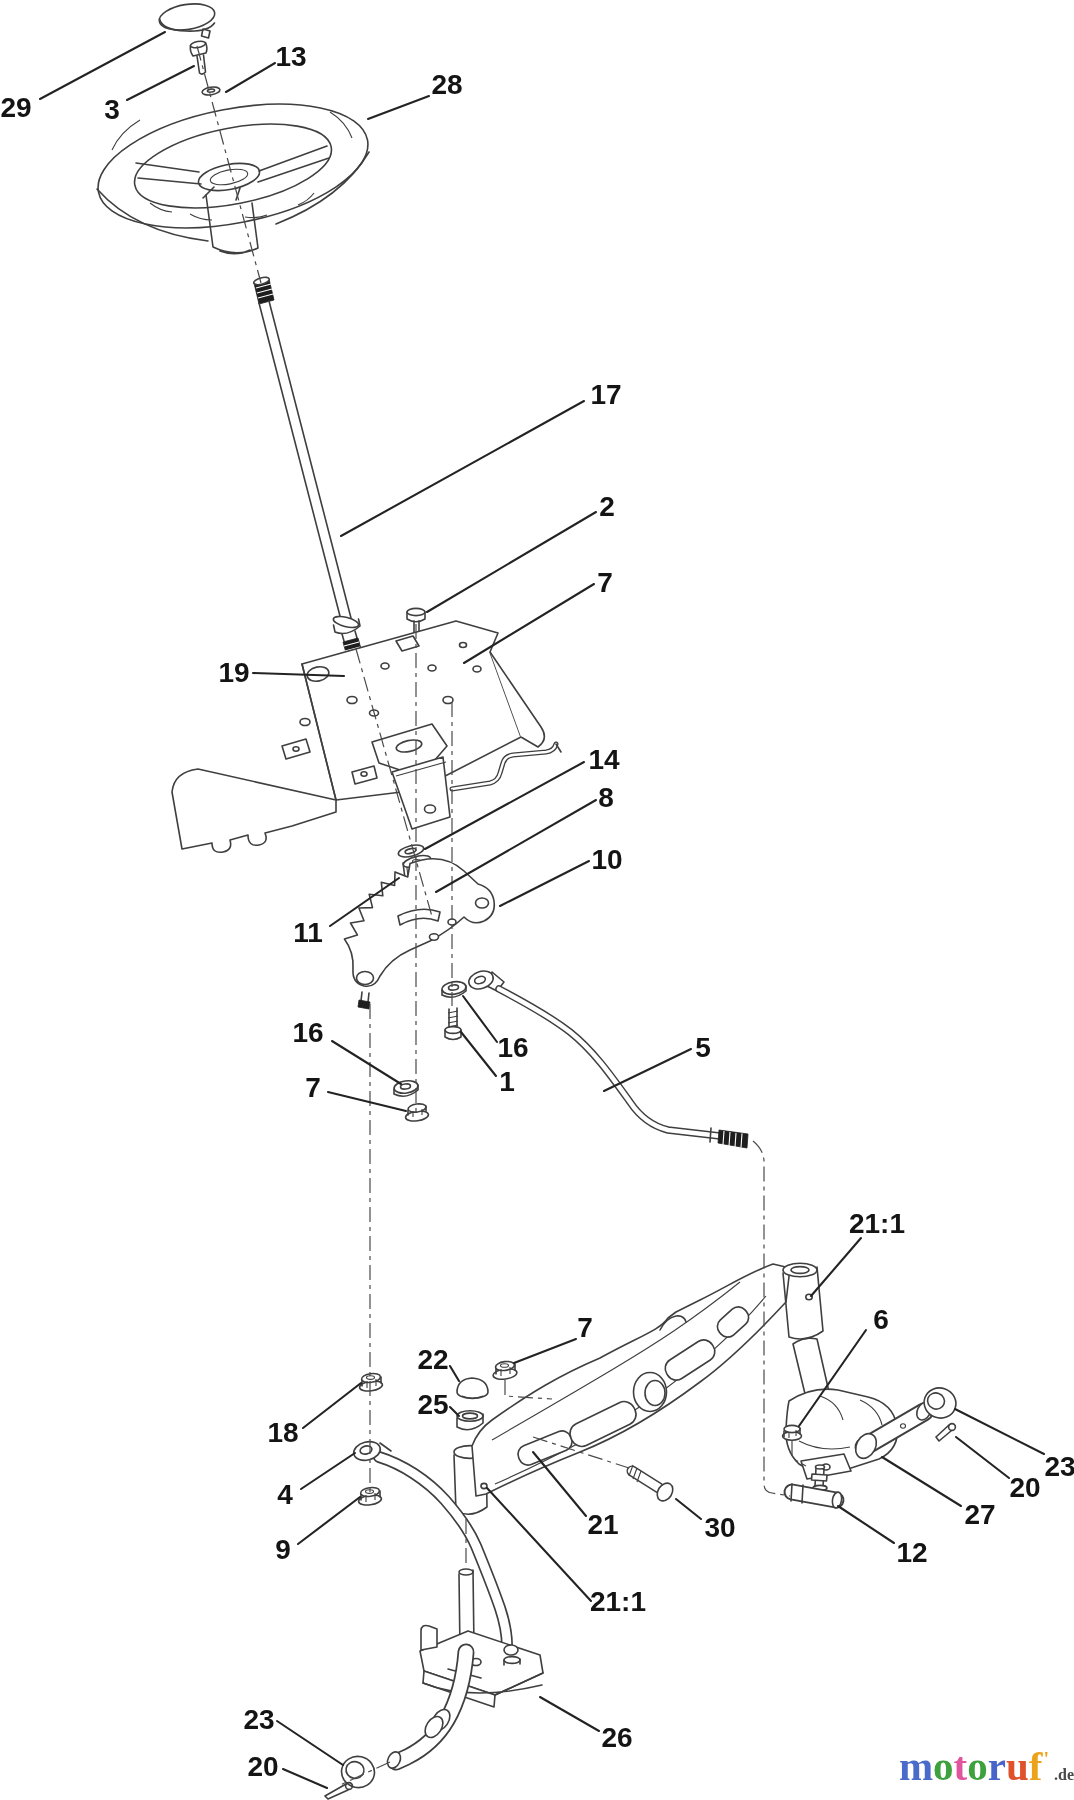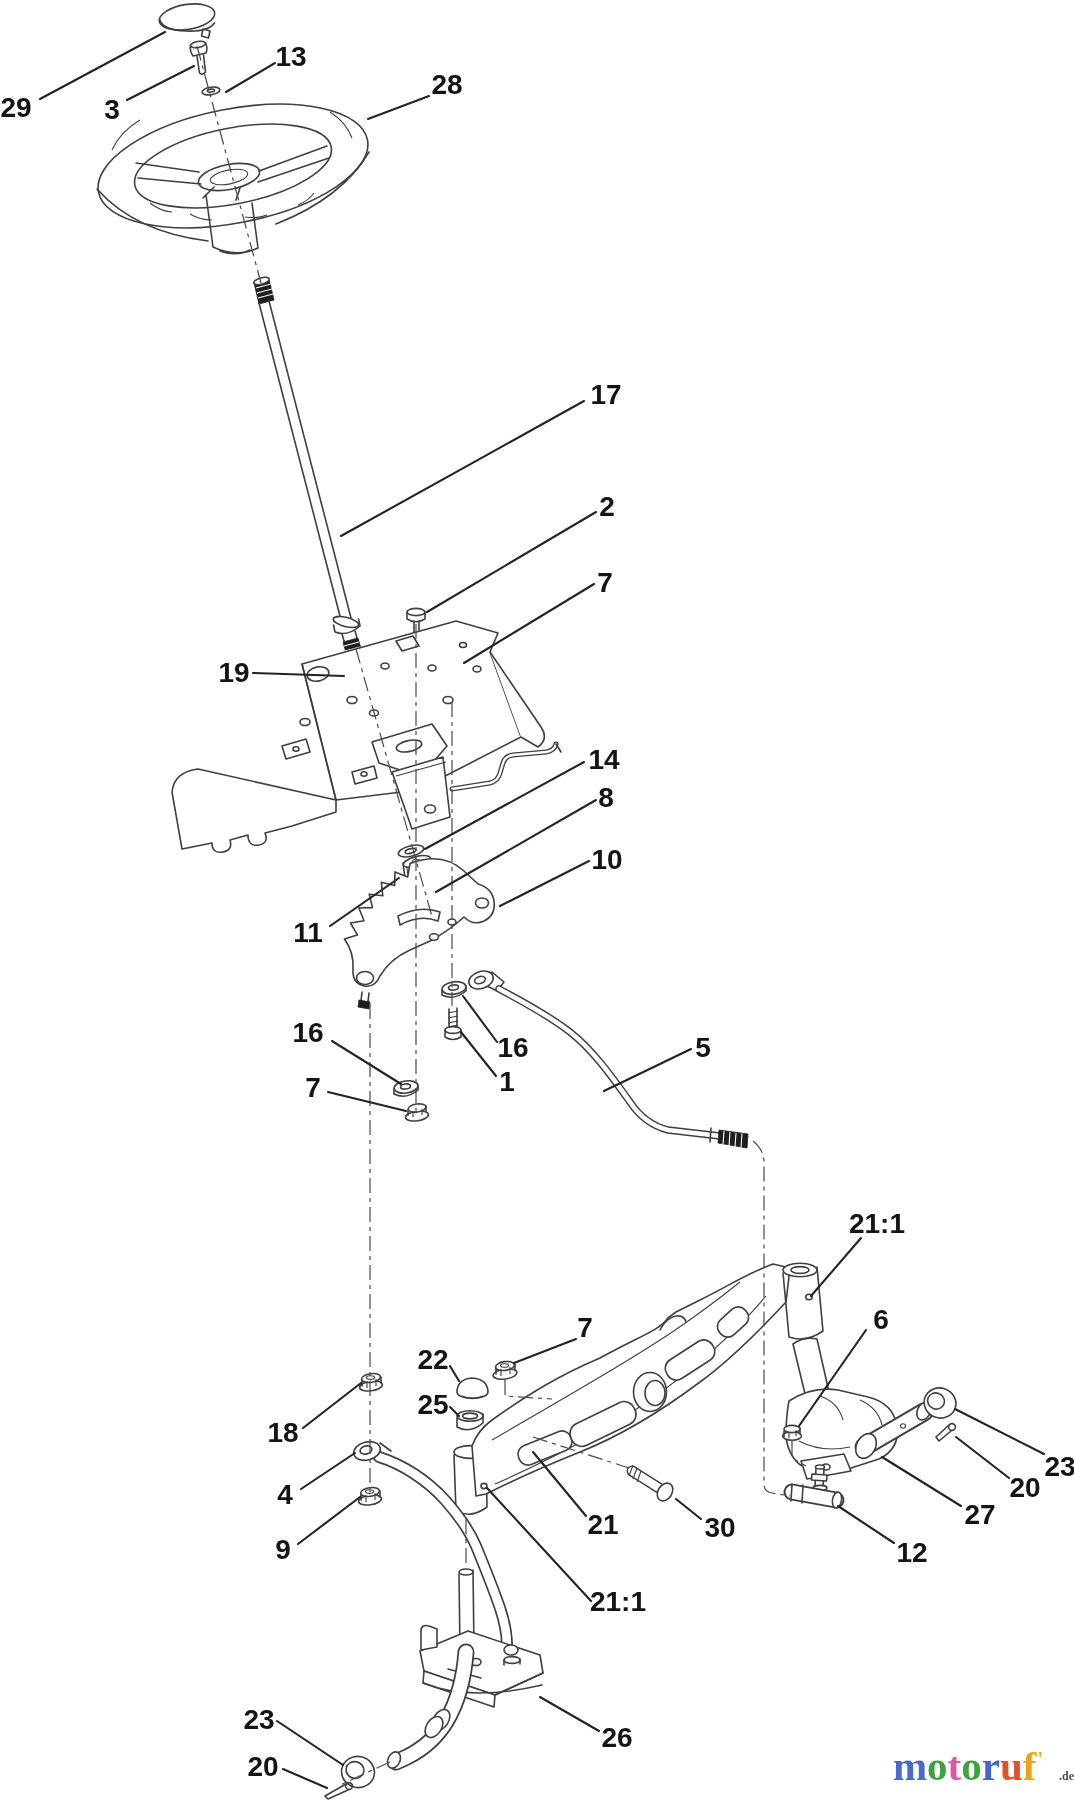--- a/index.html
+++ b/index.html
@@ -14,21 +14,21 @@
   .dash{fill:none;stroke:#4a4a4a;stroke-width:1.2;stroke-dasharray:15 5 4 5;}
   .to{fill:none;stroke:#3f3f3f;stroke-linecap:round;stroke-linejoin:round;}
   .ti{fill:none;stroke:#ffffff;stroke-linecap:round;stroke-linejoin:round;}
   .callout-line{stroke:#232323;stroke-width:2.1;stroke-linecap:round;}
   .callout-text{font-family:"Liberation Sans",sans-serif;font-weight:bold;fill:#141414;}
   
   #logo{position:absolute;left:888px;top:1740px;width:186px;height:56px;text-align:right;
         font-family:"Liberation Serif",serif;font-weight:bold;white-space:nowrap;cursor:pointer;}
   #logo .lt{font-size:41px;line-height:52px;}
   #logo .tick{font-size:20px;vertical-align:14px;margin-left:1px;}
-  #logo .tld{font-size:12px;margin-left:16px;}
+  #logo .tld{font-size:16px;margin-left:5px;}
 </style>
 </head>
 <body>
 
 <svg id="stage" viewBox="0 0 1074 1800" xmlns="http://www.w3.org/2000/svg">
 
   <g>
     <ellipse class="f" cx="187" cy="17" rx="28" ry="12.5" transform="rotate(-9 187 17)"></ellipse>
     <path class="s" d="M159.5,19 Q162,30 186,31 Q208,32 214.5,23"></path>
     <path class="s" d="M203,29 l7,2 l-1.5,7 l-7,-2 z"></path>

